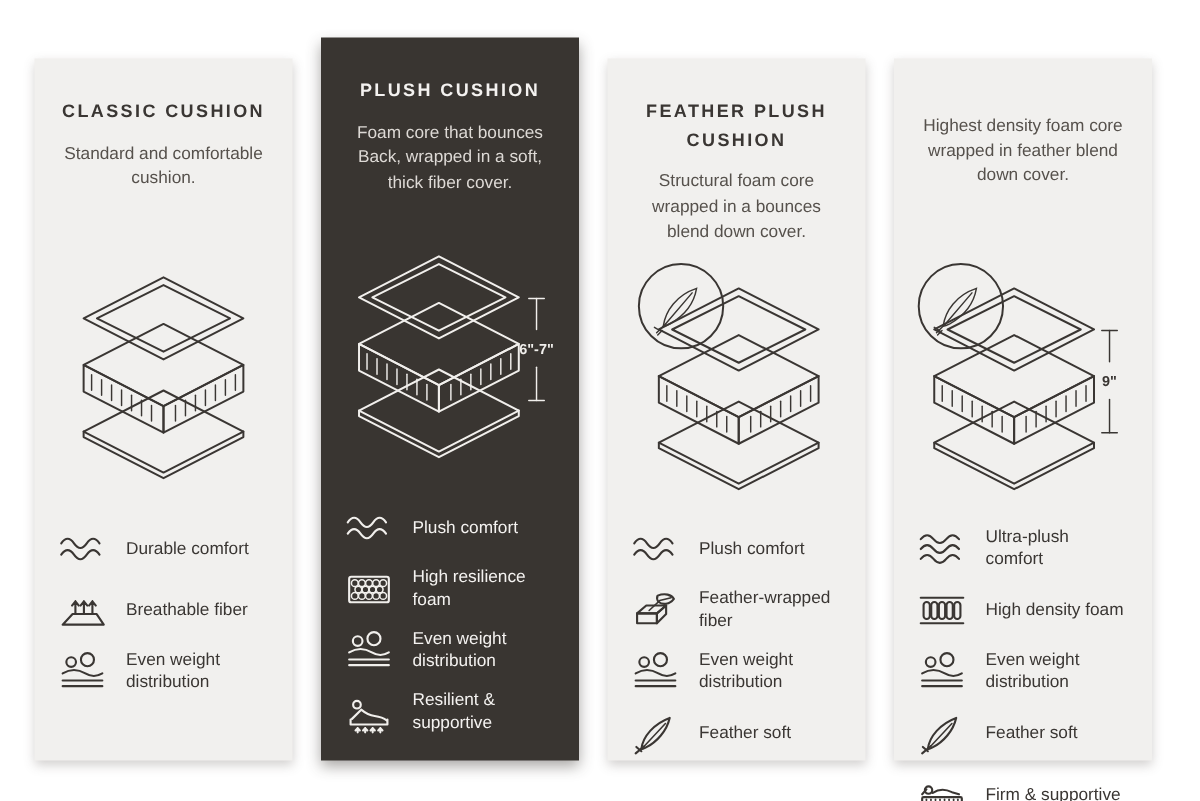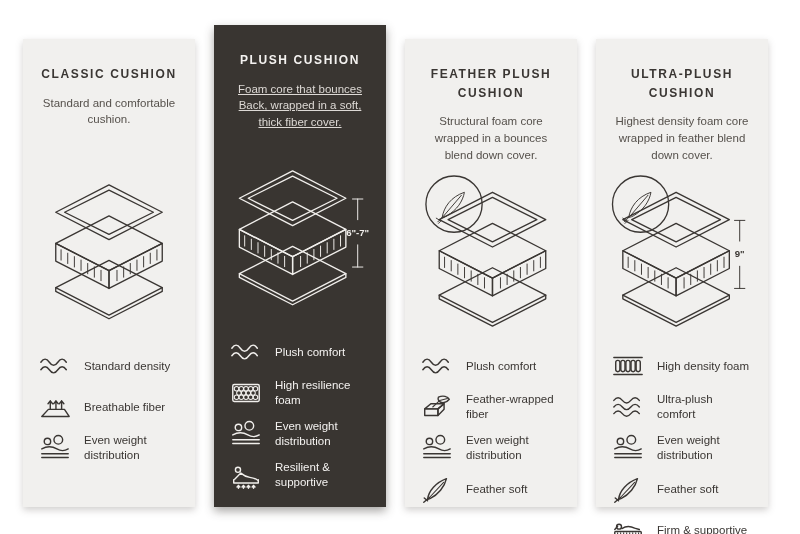--- a/index.html
+++ b/index.html
@@ -22,21 +22,21 @@
   }
   .head{height:88px;flex:none;}
   .title{
     font-size:12px;font-weight:bold;letter-spacing:1.6px;line-height:1.55;
     text-align:center;margin:0;
   }
   .desc{
     font-size:11.5px;line-height:1.45;text-align:center;margin:11px 4px 0;
     color:#56514c;
   }
-  .dark .desc{color:#ddd9d5;text-decoration:underline;}
+  .dark .desc{color:#ddd9d5;}
   .illus{height:178px;flex:none;display:flex;justify-content:center;margin-top:8px;}
   .illus svg{width:158px;height:175px;}
   .features{margin-top:12px;display:flex;flex-direction:column;gap:11px;}
   .feat{display:flex;align-items:center;gap:12px;}
   .feat .ficon{width:34px;height:30px;flex:none;display:block;}
   .feat .flabel{font-size:11.5px;line-height:1.3;}
   .mline{stroke:var(--line);stroke-width:1.8;fill:none;stroke-linejoin:round;stroke-linecap:round;}
   .mthin{stroke:var(--line);stroke-width:1.3;fill:none;stroke-linecap:round;}
   .mtext{fill:var(--line);font-size:13px;font-weight:bold;font-family:"Liberation Sans",sans-serif;}
   .icn{stroke:var(--line);stroke-width:1.5;fill:none;stroke-linecap:round;stroke-linejoin:round;}
@@ -182,21 +182,21 @@
     <div class="illus">
       <svg viewBox="0 0 192 212">
         <use href="#mtr" transform="translate(96,20)"></use>
       </svg>
     </div>
     <div class="features">
       <div class="feat">
         <svg class="ficon" viewBox="0 0 36 30">
             <use href="#ic-wave2"></use>
           </svg>
-        <span class="flabel">Standard density</span>
+        <span class="flabel">Durable comfort</span>
       </div>
       <div class="feat">
         <svg class="ficon" viewBox="0 0 36 30">
             <use href="#ic-breathe"></use>
           </svg>
         <span class="flabel">Breathable fiber</span>
       </div>
       <div class="feat">
         <svg class="ficon" viewBox="0 0 36 30">
             <use href="#ic-weight"></use>
@@ -285,51 +285,50 @@
         <svg class="ficon" viewBox="0 0 36 30">
             <use href="#ic-feather"></use>
           </svg>
         <span class="flabel">Feather soft</span>
       </div>
     </div>
   </section>
 
   <section class="panel">
     <div class="head">
-      <h2 class="title">ULTRA-PLUSH CUSHION</h2>
       <p class="desc">Highest density foam core wrapped in feather blend down cover.</p>
     </div>
     <div class="illus">
       <svg viewBox="0 0 192 212">
         <use href="#mtr" transform="translate(88,30)"></use>
         <use href="#fcircle" transform="translate(40,46)"></use>
         <g>
           <line class="mthin" x1="167" y1="68" x2="181" y2="68"></line>
           <line class="mthin" x1="174" y1="68" x2="174" y2="96"></line>
           <text class="mtext" x="174" y="118" text-anchor="middle">9"</text>
           <line class="mthin" x1="174" y1="130" x2="174" y2="160"></line>
           <line class="mthin" x1="167" y1="160" x2="181" y2="160"></line>
         </g>
       </svg>
     </div>
     <div class="features">
       <div class="feat">
         <svg class="ficon" viewBox="0 0 36 30">
+            <use href="#ic-wave3"></use>
+          </svg>
+        <span class="flabel">Ultra-plush comfort</span>
+      </div>
+      <div class="feat">
+        <svg class="ficon" viewBox="0 0 36 30">
             <use href="#ic-density"></use>
           </svg>
         <span class="flabel">High density foam</span>
       </div>
       <div class="feat">
         <svg class="ficon" viewBox="0 0 36 30">
-            <use href="#ic-wave3"></use>
-          </svg>
-        <span class="flabel">Ultra-plush comfort</span>
-      </div>
-      <div class="feat">
-        <svg class="ficon" viewBox="0 0 36 30">
             <use href="#ic-weight"></use>
           </svg>
         <span class="flabel">Even weight distribution</span>
       </div>
       <div class="feat">
         <svg class="ficon" viewBox="0 0 36 30">
             <use href="#ic-feather"></use>
           </svg>
         <span class="flabel">Feather soft</span>
       </div>

